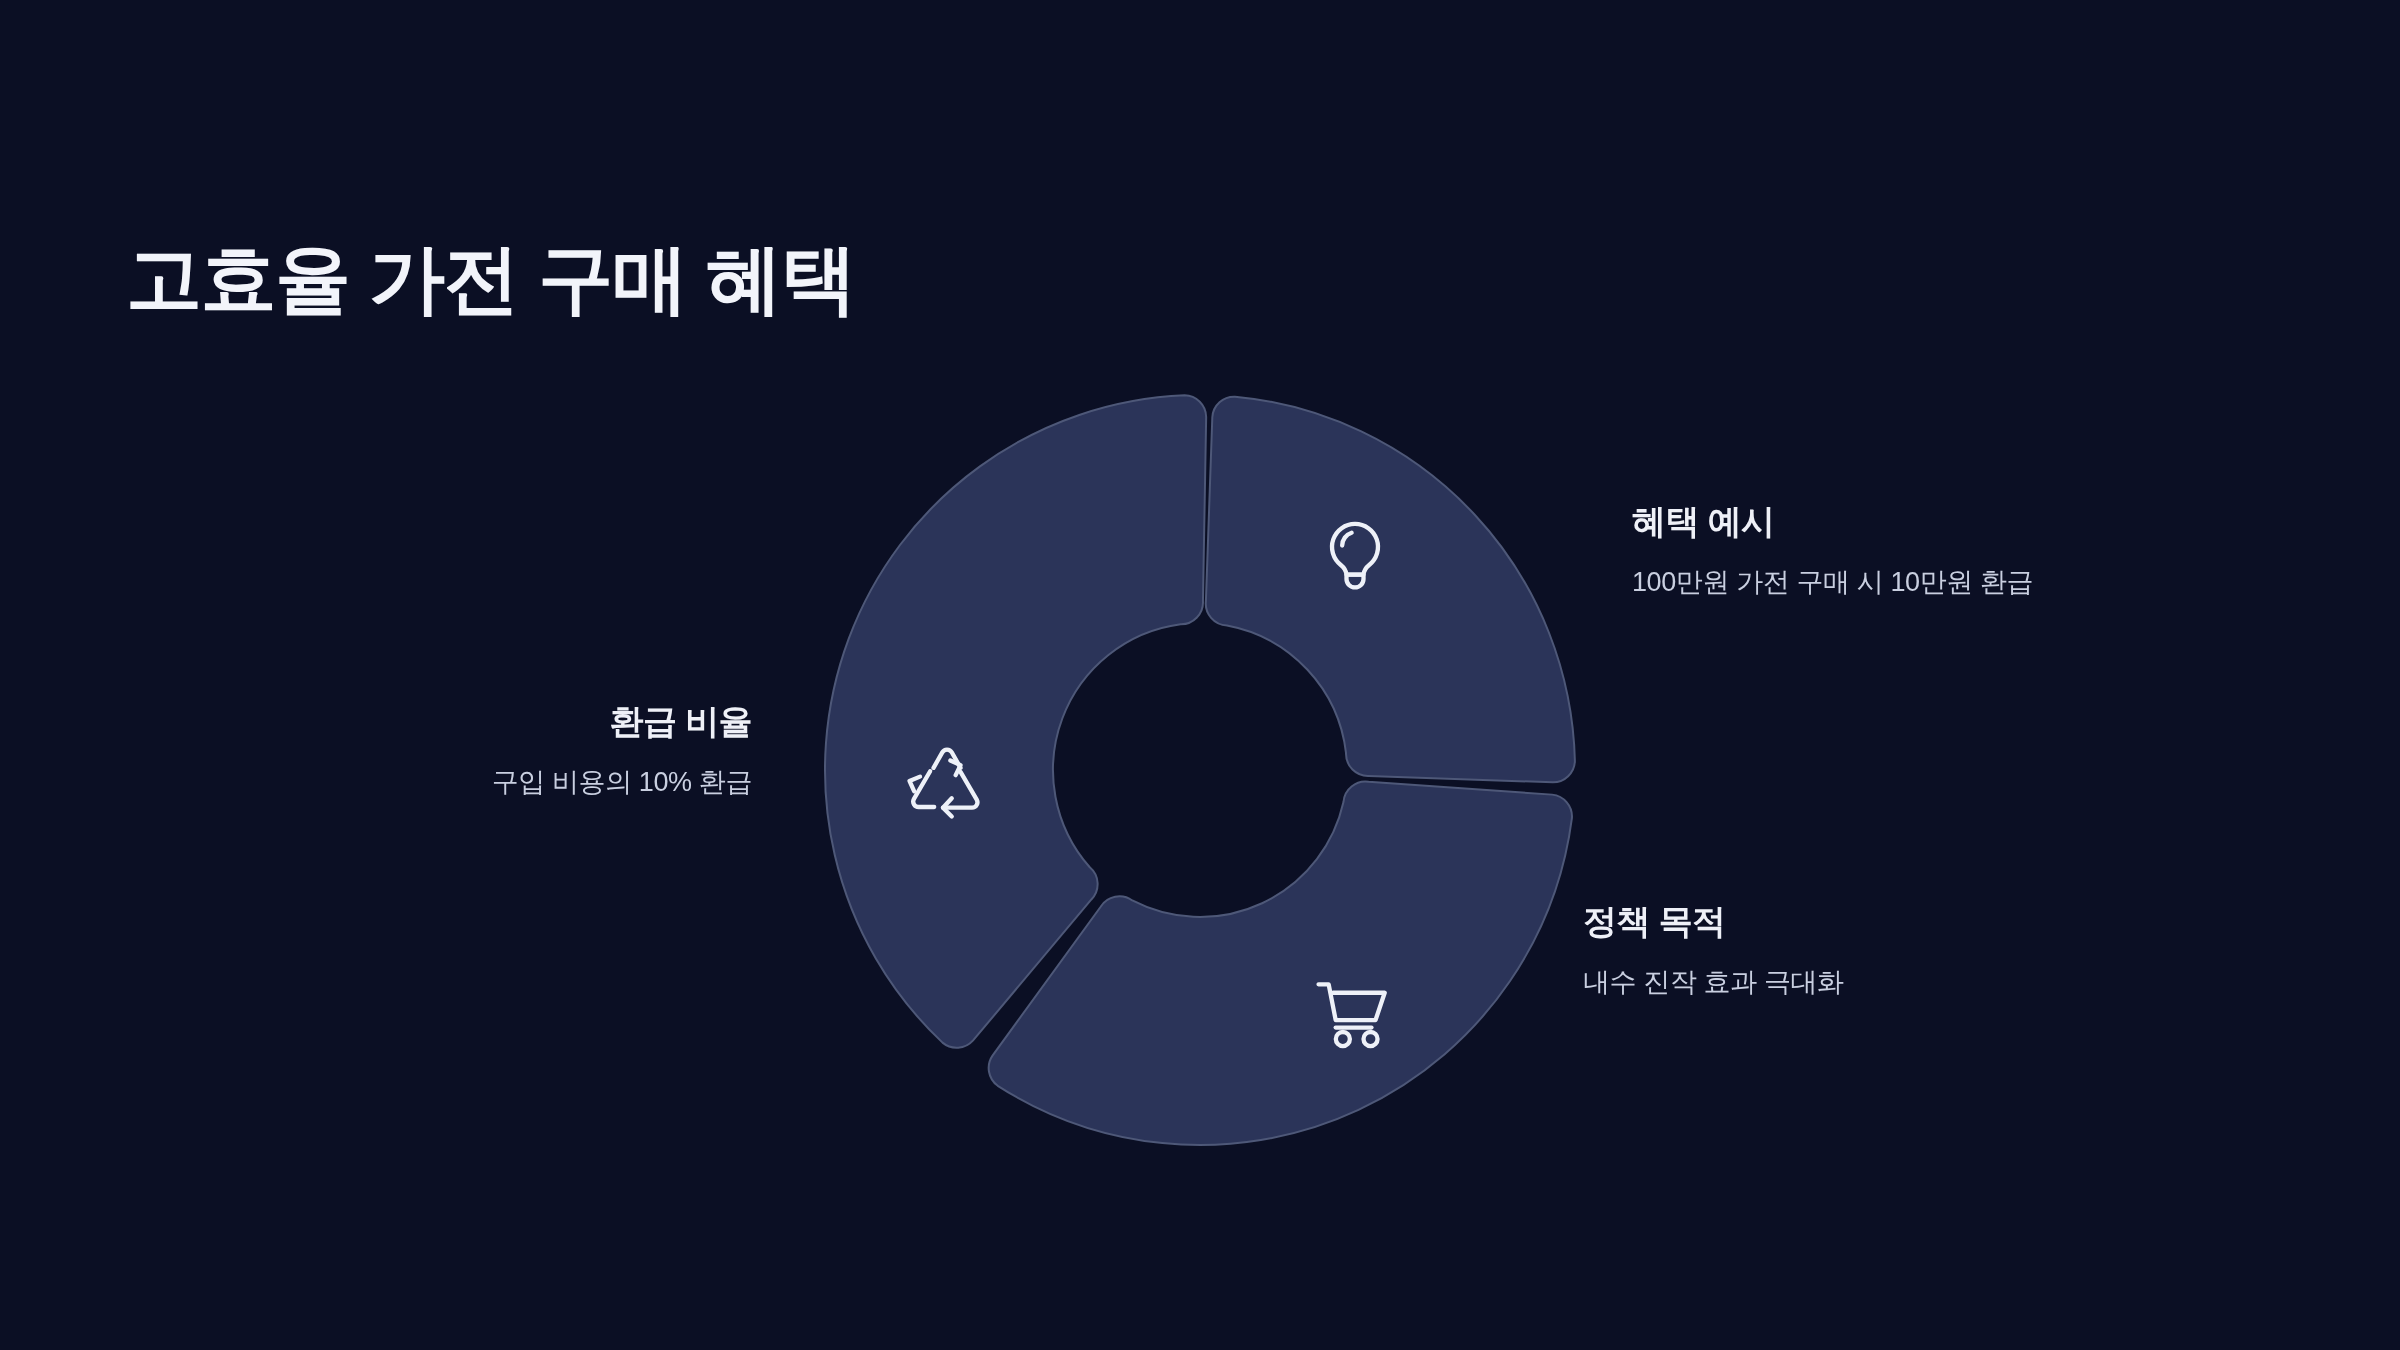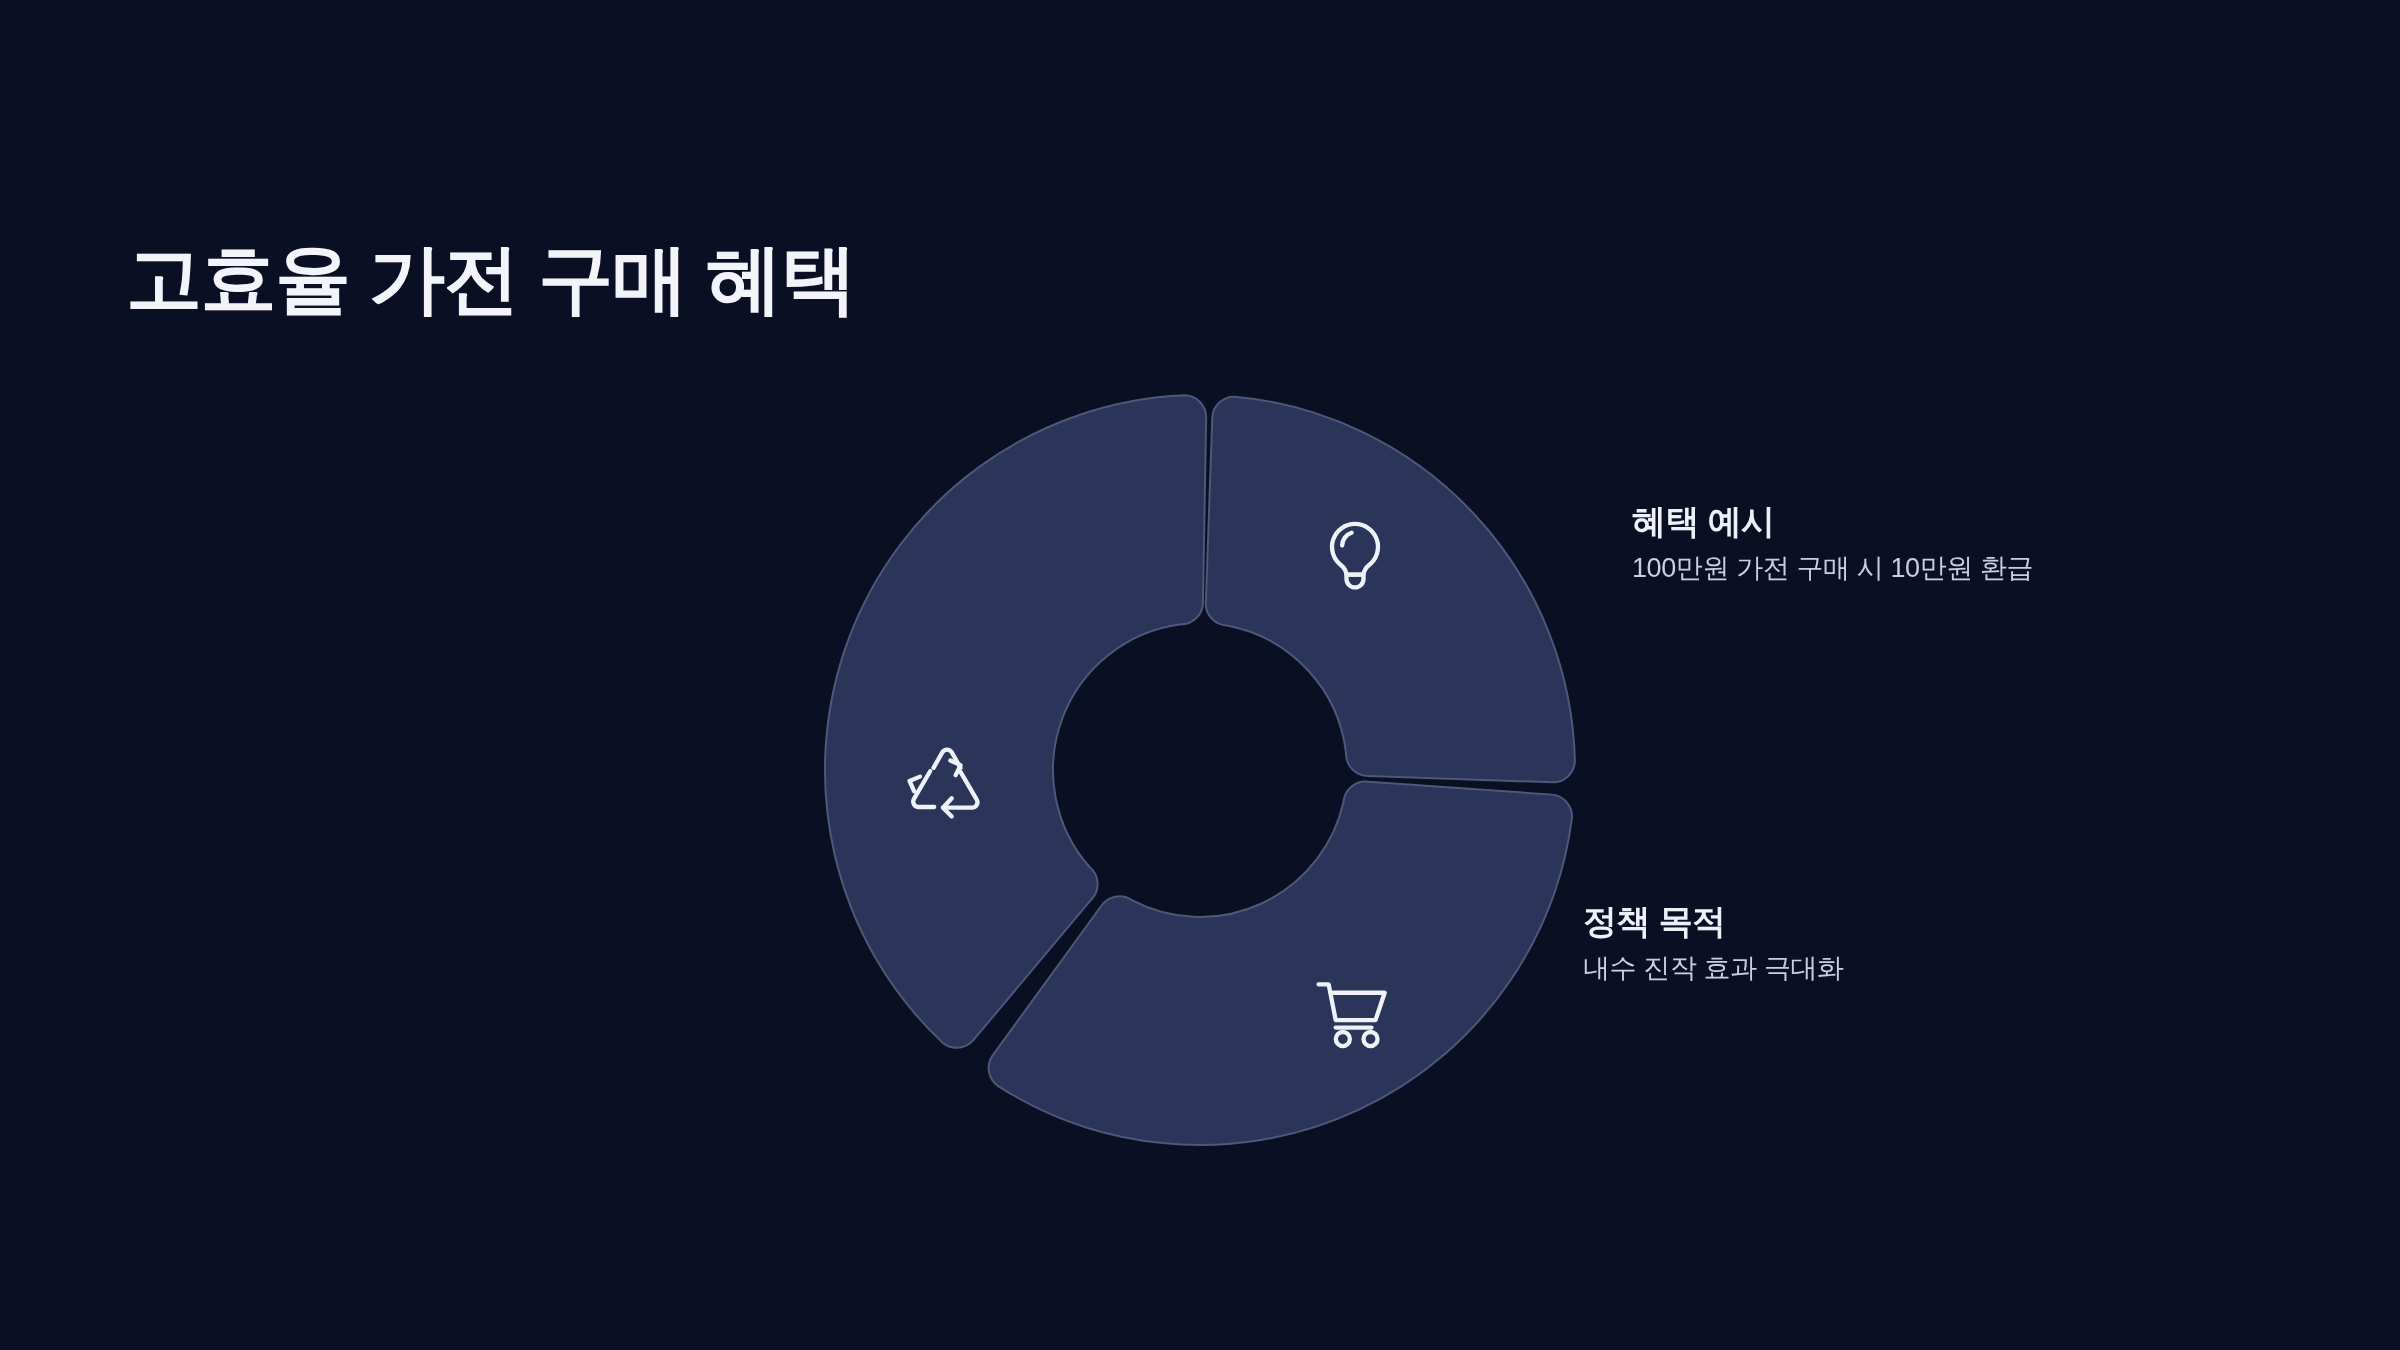--- a/index.html
+++ b/index.html
@@ -59,21 +59,21 @@
     white-space: nowrap;
     line-height: 1.25;
   }
   .callout .c-desc {
     font-size: 27px;
     font-weight: 400;
     color: #c9cfe0;
     letter-spacing: -0.4px;
     white-space: nowrap;
     line-height: 1.3;
-    margin-top: 8px;
+    margin-top: 22px;
   }
   .callout.align-right {
     text-align: right;
   }
   .callout.align-left {
     text-align: left;
   }
 
   #callout-benefit-example { left: 1632px; top: 500px; }
   #callout-policy-goal     { left: 1583px; top: 900px; }
@@ -124,14 +124,18 @@
   <div class="callout align-left" id="callout-benefit-example">
     <div class="c-title">혜택 예시</div>
     <div class="c-desc">100만원 가전 구매 시 10만원 환급</div>
   </div>
 
   <div class="callout align-left" id="callout-policy-goal">
     <div class="c-title">정책 목적</div>
     <div class="c-desc">내수 진작 효과 극대화</div>
   </div>
 
+  <div class="callout align-right" id="callout-refund-rate">
+    <div class="c-title">환급 비율</div>
+    <div class="c-desc">구입 비용의 10% 환급</div>
+  </div>
 
 </div>
 
 </body></html>

